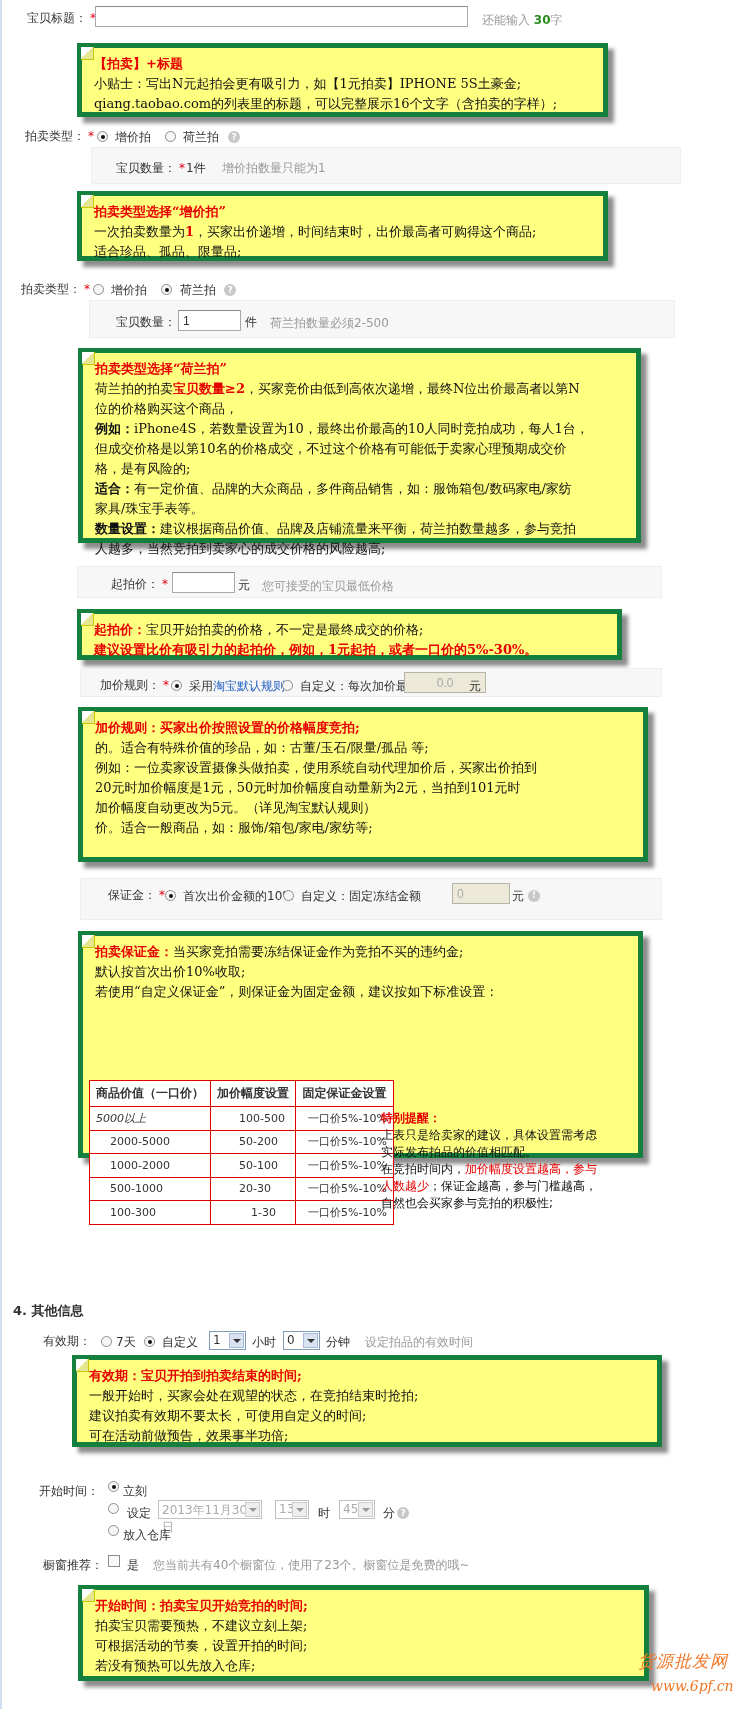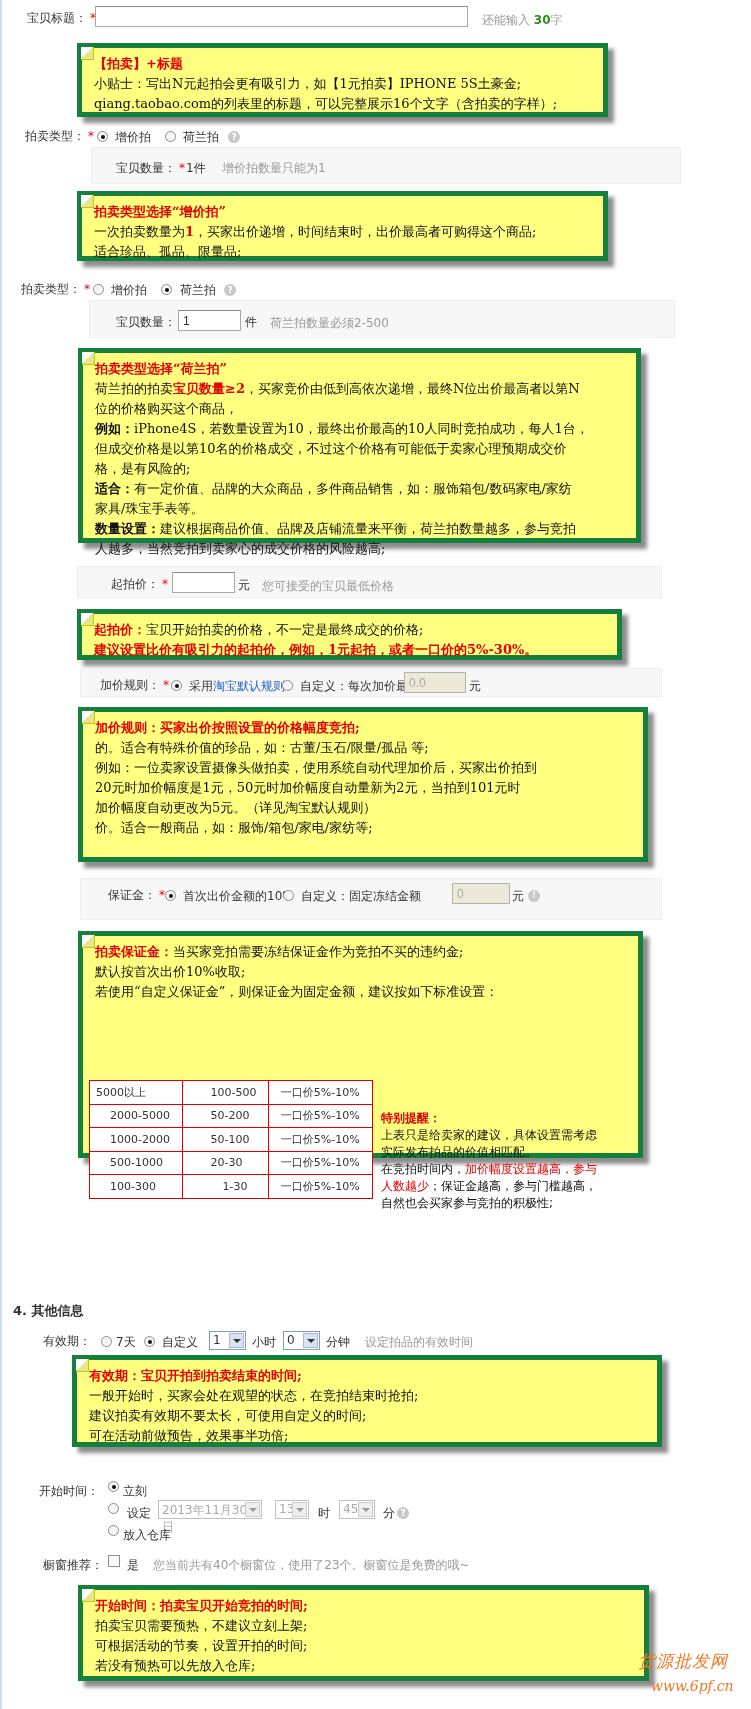--- a/index.html
+++ b/index.html
@@ -107,21 +107,21 @@
   <p><span class="red">起拍价：</span><span>宝贝开始拍卖的价格，不一定是最终成交的价格;</span></p>
   <p class="red">建议设置比价有吸引力的起拍价，例如，1元起拍，或者一口价的5%-30%。</p>
 </div>
 
 <div class="graybox" style="left:80px;top:668px;width:582px;height:29px;"></div>
 <span class="abs lbl" style="left:100px;top:677px;"><span>加价规则：</span><span class="req">*</span></span>
 <span class="radio on" style="left:171px;top:680px;"></span>
 <span class="abs txt" style="left:189px;top:678px;"><span>采用</span><span class="link">淘宝默认规则</span></span>
 <span class="radio" style="left:282px;top:680px;"></span>
 <span class="abs txt" style="left:300px;top:678px;">自定义：每次加价最低</span>
-<input class="input disabled" style="left: 404px; top: 672px; width: 62px;" value="0.0">
+<input class="input disabled" style="left: 404px; top: 672px; width: 82px; text-align: center;" value="0.0">
 <span class="abs txt" style="left:469px;top:678px;">元</span>
 
 <div class="note" style="left:78px;top:707px;width:570px;height:155px;">
   <p class="red">加价规则：买家出价按照设置的价格幅度竞拍;</p>
   <p>的。适合有特殊价值的珍品，如：古董/玉石/限量/孤品 等;</p>
   <p>例如：一位卖家设置摄像头做拍卖，使用系统自动代理加价后，买家出价拍到</p>
   <p>20元时加价幅度是1元，50元时加价幅度自动量新为2元，当拍到101元时</p>
   <p>加价幅度自动更改为5元。（详见淘宝默认规则）</p>
   <p>价。适合一般商品，如：服饰/箱包/家电/家纺等;</p>
 </div>
@@ -136,22 +136,27 @@
 <span class="abs txt" style="left:512px;top:888px;">元</span>
 <span class="help" style="left:528px;top:890px;font-size:8px;">!</span>
 
 <div class="note" style="left:78px;top:931px;width:565px;height:227px;">
   <p><span class="red">拍卖保证金：</span><span>当买家竞拍需要冻结保证金作为竞拍不买的违约金;</span></p>
   <p>默认按首次出价10%收取;</p>
   <p>若使用“自定义保证金”，则保证金为固定金额，建议按如下标准设置：</p>
 </div>
 <table class="dep" style="left:89px;top:1080px;width:284px;">
   <tbody>
-  <tr>
-    <td style="">5000以上</td>
+      <tr>
+    <th>商品价值（一口价）</th>
+    <th>加价幅度设置</th>
+    <th>固定保证金设置</th>
+  </tr>
+  <tr>
+    <td style="font-style:italic;">5000以上</td>
     <td style="padding-left:28px;">100-500</td>
     <td style="padding-left:12px;">一口价5%-10%</td>
   </tr>
   <tr>
     <td style="padding-left:20px;">2000-5000</td>
     <td style="padding-left:28px;">50-200</td>
     <td style="padding-left:12px;">一口价5%-10%</td>
   </tr>
   <tr>
     <td style="padding-left:20px;">1000-2000</td>

